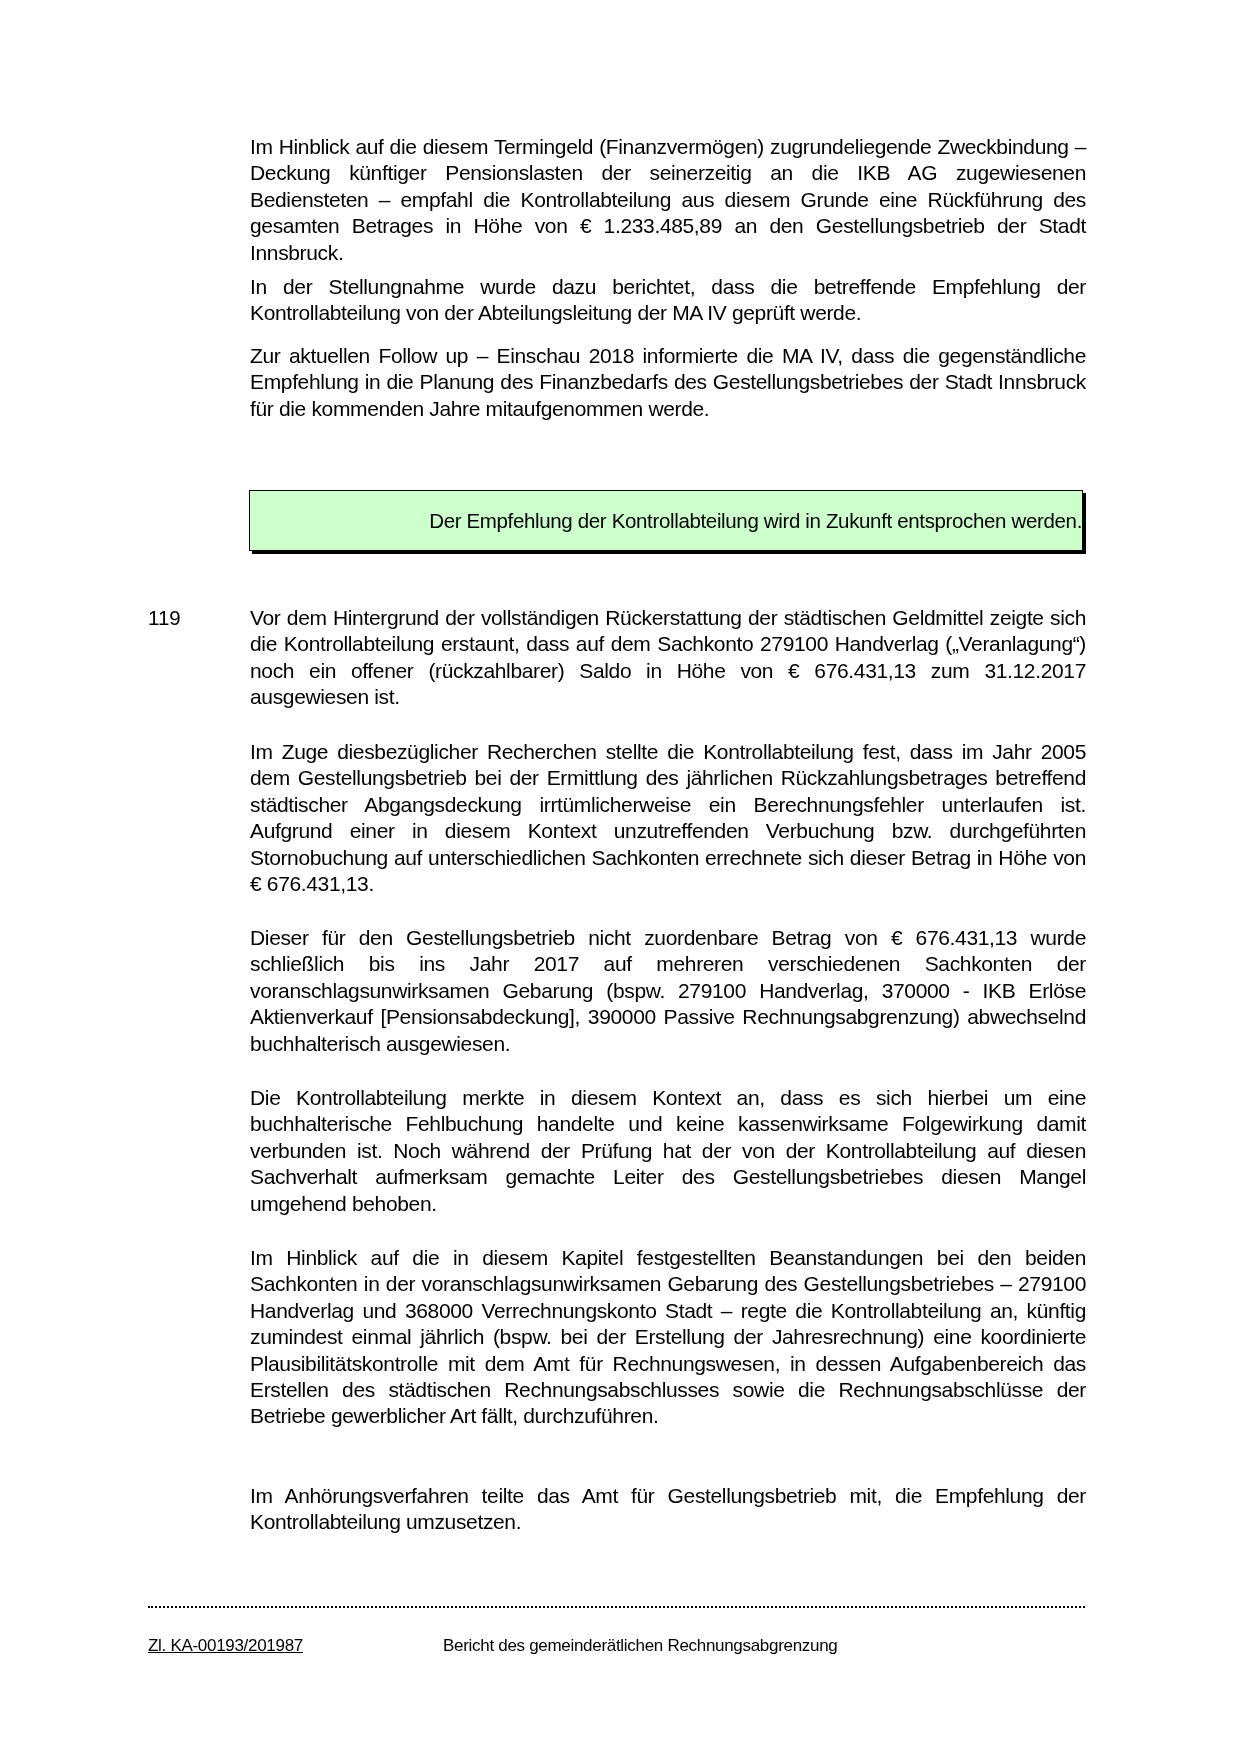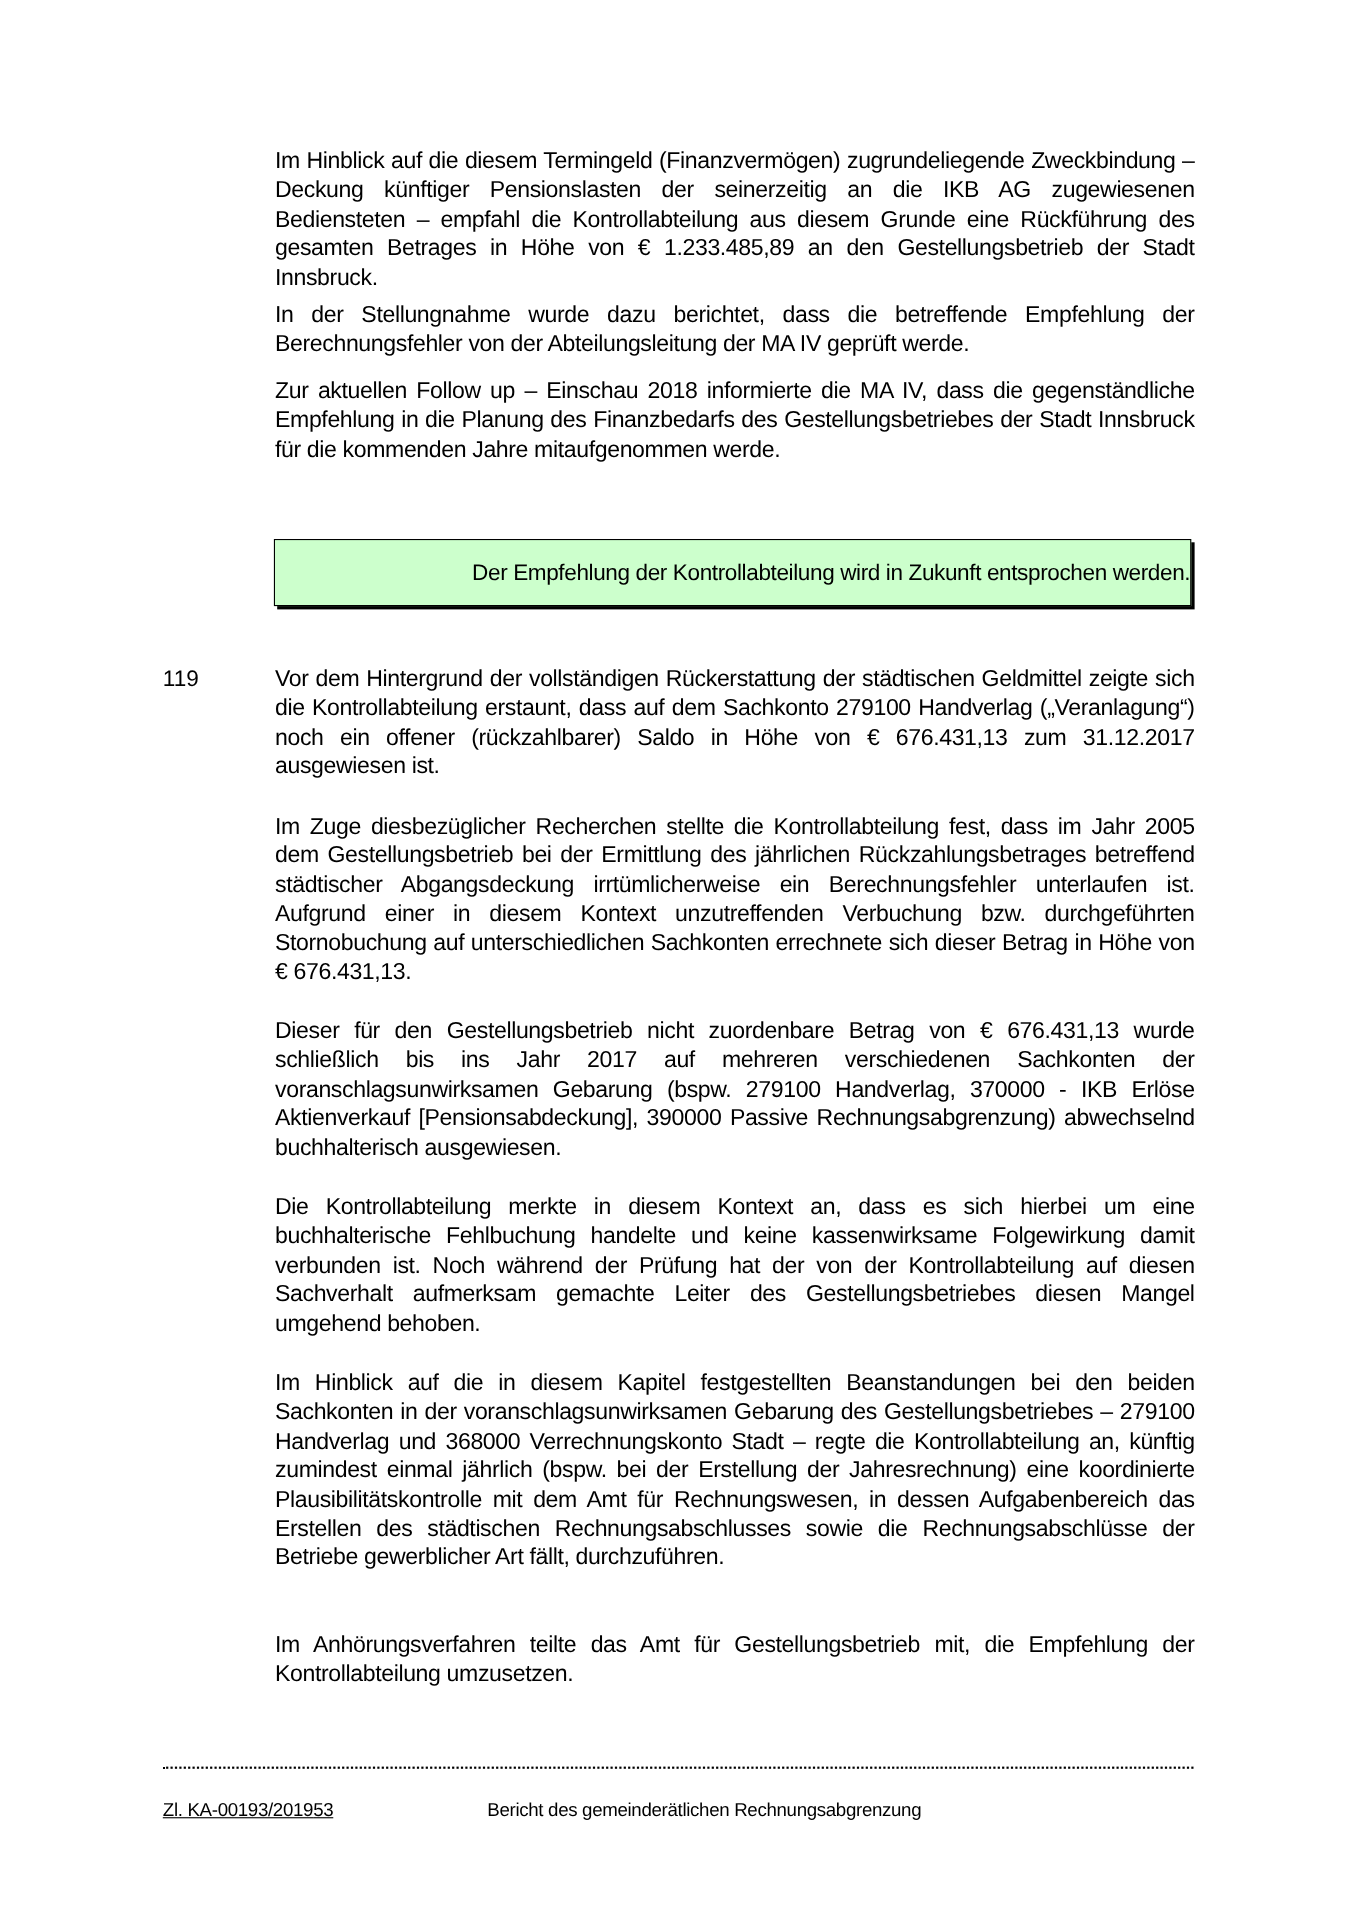--- a/index.html
+++ b/index.html
@@ -33,34 +33,34 @@
       font-size: 17px; display: flex; justify-content: flex-start;
       letter-spacing: -0.3px;
       text-decoration: underline;
     }
     .footer .center { position: absolute; left: 295px; }
   </style>
 </head>
 <body>
 
 <p class="para" style="top:134px">Im Hinblick auf die diesem Termingeld (Finanzvermögen) zugrundeliegende Zweckbindung – Deckung künftiger Pensionslasten der seinerzeitig an die IKB AG zugewiesenen Bediensteten – empfahl die Kontrollabteilung aus diesem Grunde eine Rückführung des gesamten Betrages in Höhe von € 1.233.485,89 an den Gestellungsbetrieb der Stadt Innsbruck.</p>
-<p class="para" style="top:274px">In der Stellungnahme wurde dazu berichtet, dass die betreffende Empfehlung der Berechnungsfehler von der Abteilungsleitung der MA IV geprüft werde.</p>
+<p class="para" style="top:274px">In der Stellungnahme wurde dazu berichtet, dass die betreffende Empfehlung der Kontrollabteilung von der Abteilungsleitung der MA IV geprüft werde.</p>
 <p class="para" style="top:343px">Zur aktuellen Follow up – Einschau 2018 informierte die MA IV, dass die gegenständliche Empfehlung in die Planung des Finanzbedarfs des Gestellungsbetriebes der Stadt Innsbruck für die kommenden Jahre mitaufgenommen werde.</p>
 
 <div class="rec-box">
   <span>Der Empfehlung der Kontrollabteilung wird in Zukunft entsprochen werden.</span>
 </div>
 
 <span class="para-num" style="top:605px">119</span>
 <p class="para" style="top:605px">Vor dem Hintergrund der vollständigen Rückerstattung der städtischen Geldmittel zeigte sich die Kontrollabteilung erstaunt, dass auf dem Sachkonto 279100 Handverlag („Veranlagung“) noch ein offener (rückzahlbarer) Saldo in Höhe von € 676.431,13 zum 31.12.2017 ausgewiesen ist.</p>
 <p class="para" style="top:739px">Im Zuge diesbezüglicher Recherchen stellte die Kontrollabteilung fest, dass im Jahr 2005 dem Gestellungsbetrieb bei der Ermittlung des jährlichen Rückzahlungsbetrages betreffend städtischer Abgangsdeckung irrtümlicherweise ein Berechnungsfehler unterlaufen ist. Aufgrund einer in diesem Kontext unzutreffenden Verbuchung bzw. durchgeführten Stornobuchung auf unterschiedlichen Sachkonten errechnete sich dieser Betrag in Höhe von € 676.431,13.</p>
 <p class="para" style="top:925px">Dieser für den Gestellungsbetrieb nicht zuordenbare Betrag von € 676.431,13 wurde schließlich bis ins Jahr 2017 auf mehreren verschiedenen Sachkonten der voranschlagsunwirksamen Gebarung (bspw. 279100 Handverlag, 370000 - IKB Erlöse Aktienverkauf [Pensionsabdeckung], 390000 Passive Rechnungsabgrenzung) abwechselnd buchhalterisch ausgewiesen.</p>
 <p class="para" style="top:1085px">Die Kontrollabteilung merkte in diesem Kontext an, dass es sich hierbei um eine buchhalterische Fehlbuchung handelte und keine kassenwirksame Folgewirkung damit verbunden ist. Noch während der Prüfung hat der von der Kontrollabteilung auf diesen Sachverhalt aufmerksam gemachte Leiter des Gestellungsbetriebes diesen Mangel umgehend behoben.</p>
 <p class="para" style="top:1245px">Im Hinblick auf die in diesem Kapitel festgestellten Beanstandungen bei den beiden Sachkonten in der voranschlagsunwirksamen Gebarung des Gestellungsbetriebes – 279100 Handverlag und 368000 Verrechnungskonto Stadt – regte die Kontrollabteilung an, künftig zumindest einmal jährlich (bspw. bei der Erstellung der Jahresrechnung) eine koordinierte Plausibilitätskontrolle mit dem Amt für Rechnungswesen, in dessen Aufgabenbereich das Erstellen des städtischen Rechnungsabschlusses sowie die Rechnungsabschlüsse der Betriebe gewerblicher Art fällt, durchzuführen.</p>
 <p class="para" style="top:1483px">Im Anhörungsverfahren teilte das Amt für Gestellungsbetrieb mit, die Empfehlung der Kontrollabteilung umzusetzen.</p>
 
 <div class="dotted-rule"></div>
 
 <div class="footer">
   <span>Zl. KA-00193/2019</span>
   <span class="center">Bericht des gemeinderätlichen Rechnungsabgrenzung</span>
-  <span>53</span>
+  <span>87</span>
 </div>
 
 </body></html>

